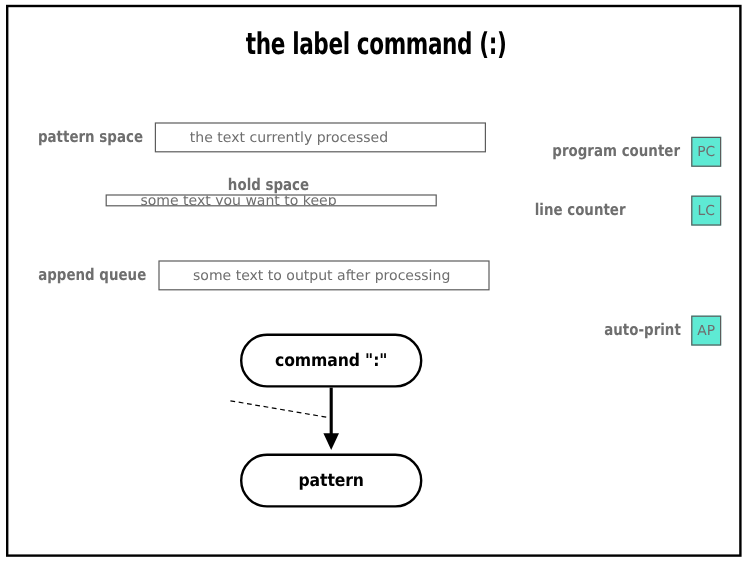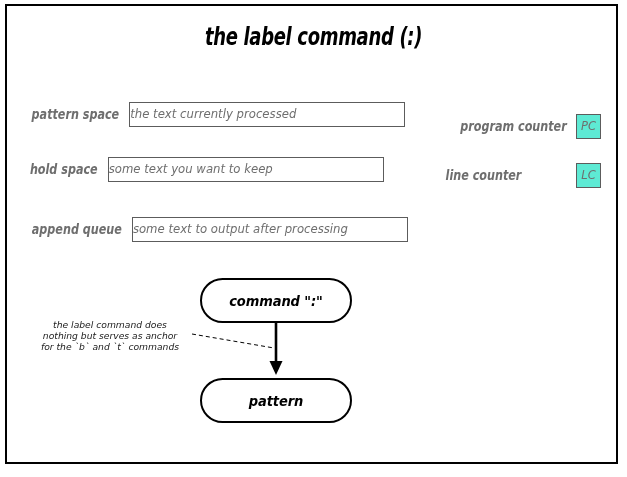--- a/index.html
+++ b/index.html
@@ -10,21 +10,20 @@
   }
   body {
     font-family: "DejaVu Sans", sans-serif;
   }
   #canvas {
     position: relative;
     width: 627px;
     height: 477px;
     background: #ffffff;
     overflow: hidden;
-    font-style: italic;
   }
   
   #frame {
     position: absolute;
     left: 5px;
     top: 4px;
     width: 613px;
     height: 460px;
     border: 2px solid #000000;
     box-sizing: border-box;
@@ -70,21 +69,21 @@
     transform-origin: right center;
   }
   .textbox {
     width: 276px;
     height: 25px;
     border: 1.6px solid #5c5c5c;
     box-sizing: border-box;
     background: #ffffff;
     display: flex;
     align-items: center;
-    padding-left: 0;
+    padding-left: 28px;
     font-family: "DejaVu Sans", sans-serif;
     font-size: 11.7px;
     color: #6e6e6e;
     white-space: nowrap;
     overflow: hidden;
   }
 
   
   .right-row {
     position: absolute;
@@ -174,50 +173,51 @@
 
   <div id="frame"></div>
 
   <div id="title">the label command (:)</div>
 
   <div class="left-row" style="top:101px;">
     <div class="left-label">pattern space</div>
     <div class="textbox">the text currently processed</div>
   </div>
 
-  <div class="left-row" style="top:156px;">
+  <div class="left-row" style="top:146px;flex-direction:column;">
     <div class="left-label">hold space</div>
     <div class="textbox">some text you want to keep</div>
   </div>
 
   <div class="left-row" style="top:200px;margin-top:16px;">
     <div class="left-label">append queue</div>
     <div class="textbox">some text to output after processing</div>
   </div>
 
   <div class="right-row" style="top:101px;">
     <div class="right-label">program counter</div>
     <div class="regbox">PC</div>
   </div>
 
   <div class="right-row" style="top:150px;gap:46px;">
     <div class="right-label">line counter</div>
     <div class="regbox">LC</div>
   </div>
 
 
+  <div class="right-row" style="top:250px;">
+    <div class="right-label">auto-print</div>
+    <div class="regbox">AP</div>
+  </div>
 
   <div class="node" id="node-command">command ":"</div>
   <div class="node" id="node-continue">pattern</div>
 
   <svg id="overlay" viewBox="0 0 627 477">
 
     <line x1="276" y1="323" x2="276" y2="366" stroke="#000000" stroke-width="2.6"></line>
     <polygon points="276,375 269.5,361 282.5,361" fill="#000000"></polygon>
 
     <line x1="192" y1="334" x2="274" y2="348" stroke="#000000" stroke-width="1" stroke-dasharray="4,3"></line>
   </svg>
 
-  <div id="annotation">the label command does
-nothing but serves as anchor
-for the `b` and `t` commands</div>
 
 </div>
 
 </body></html>

